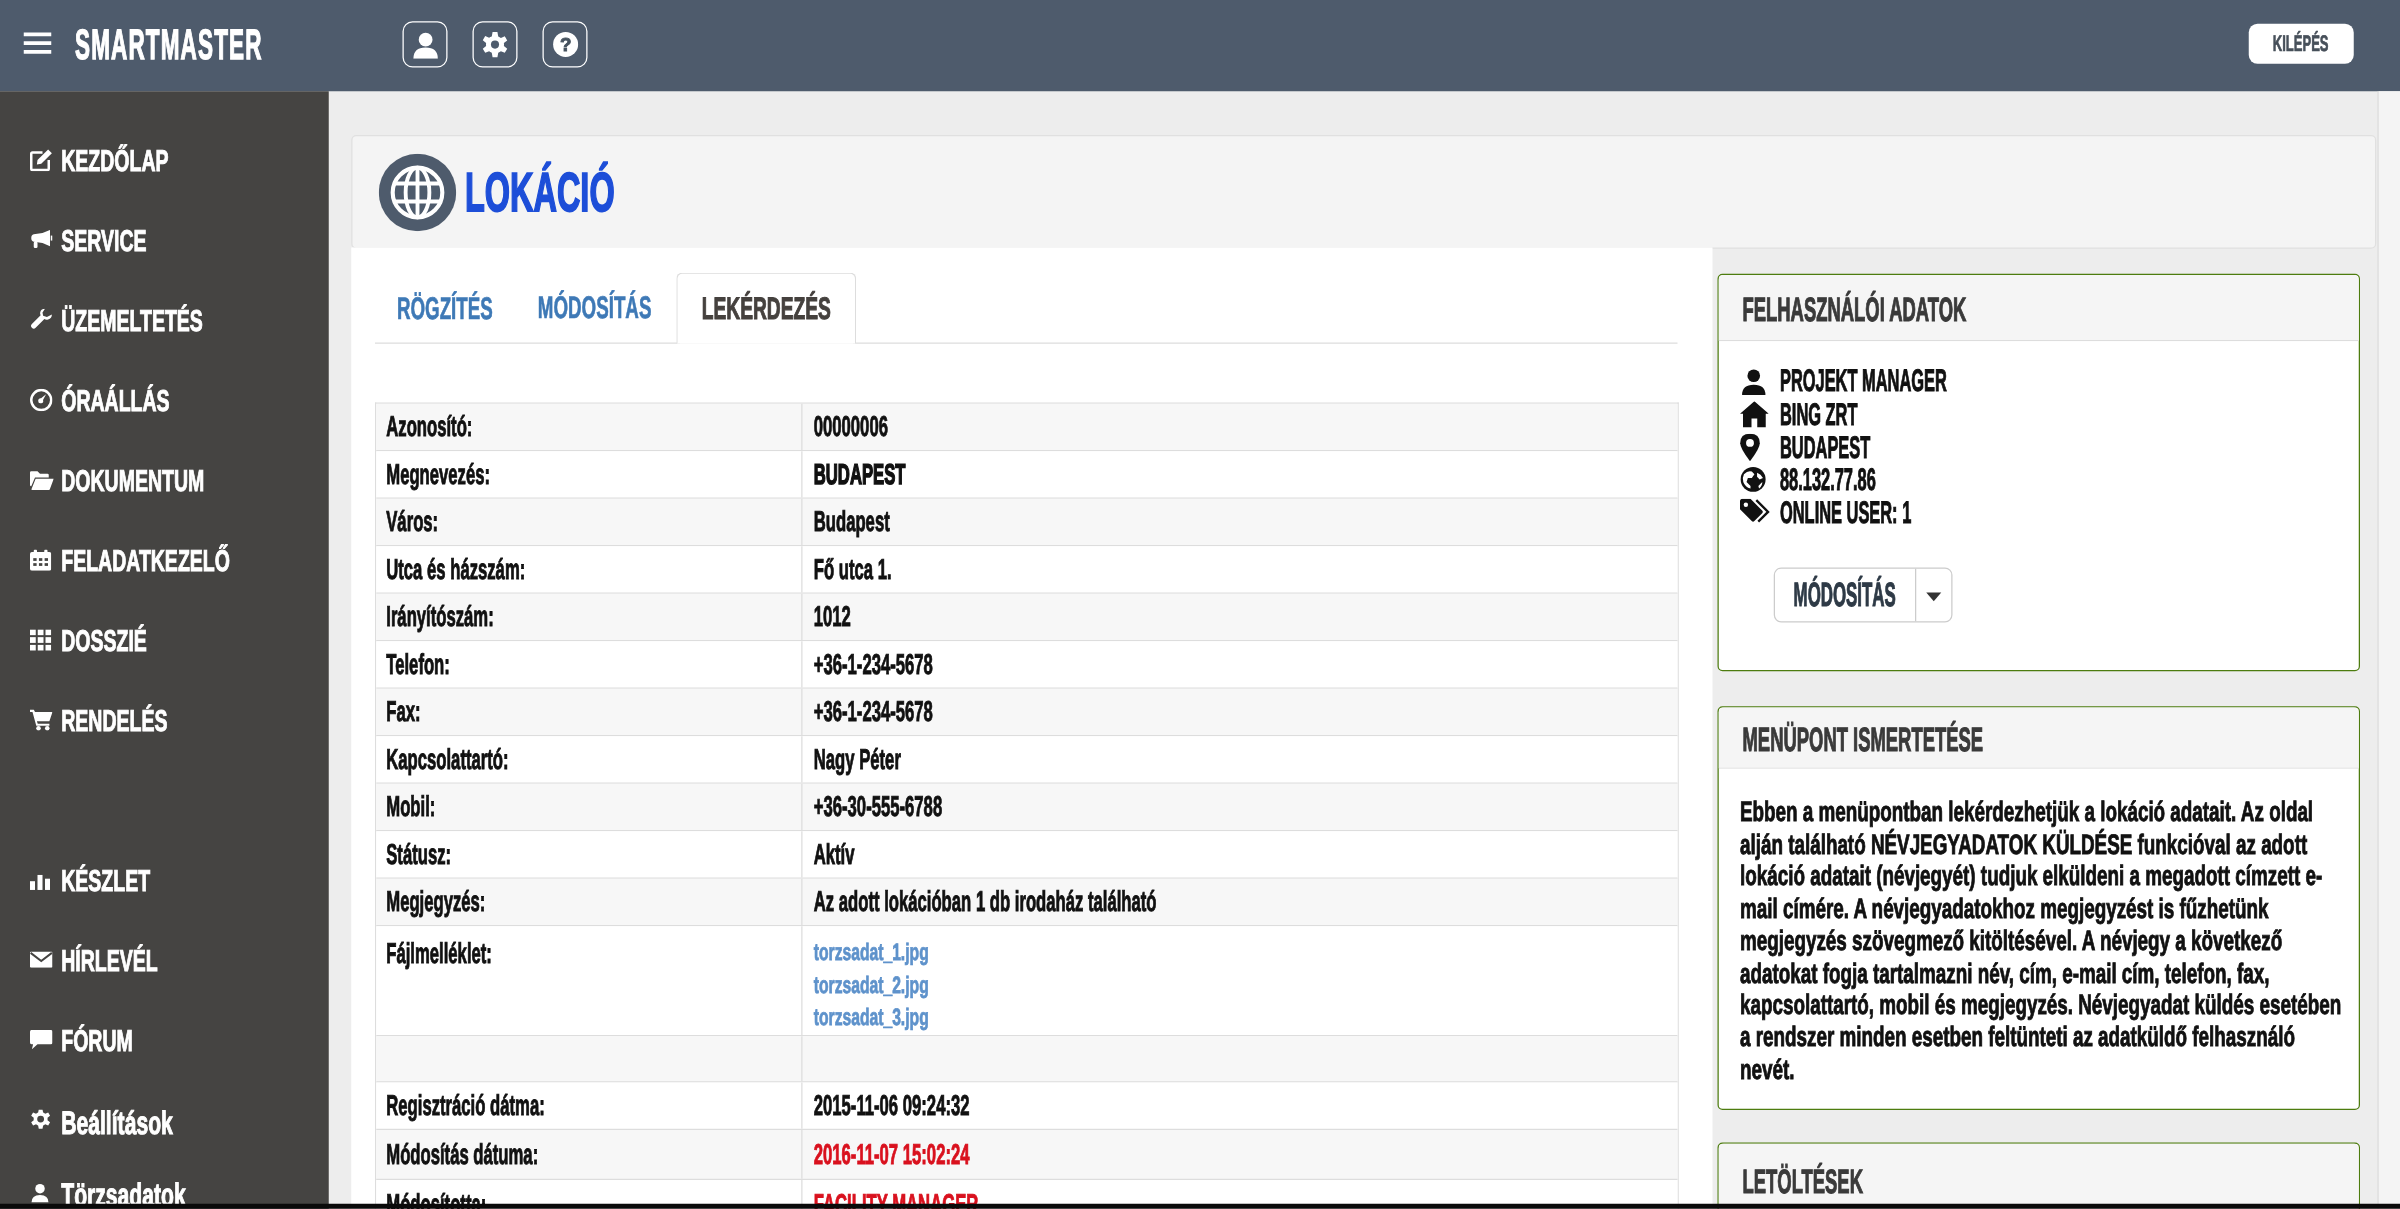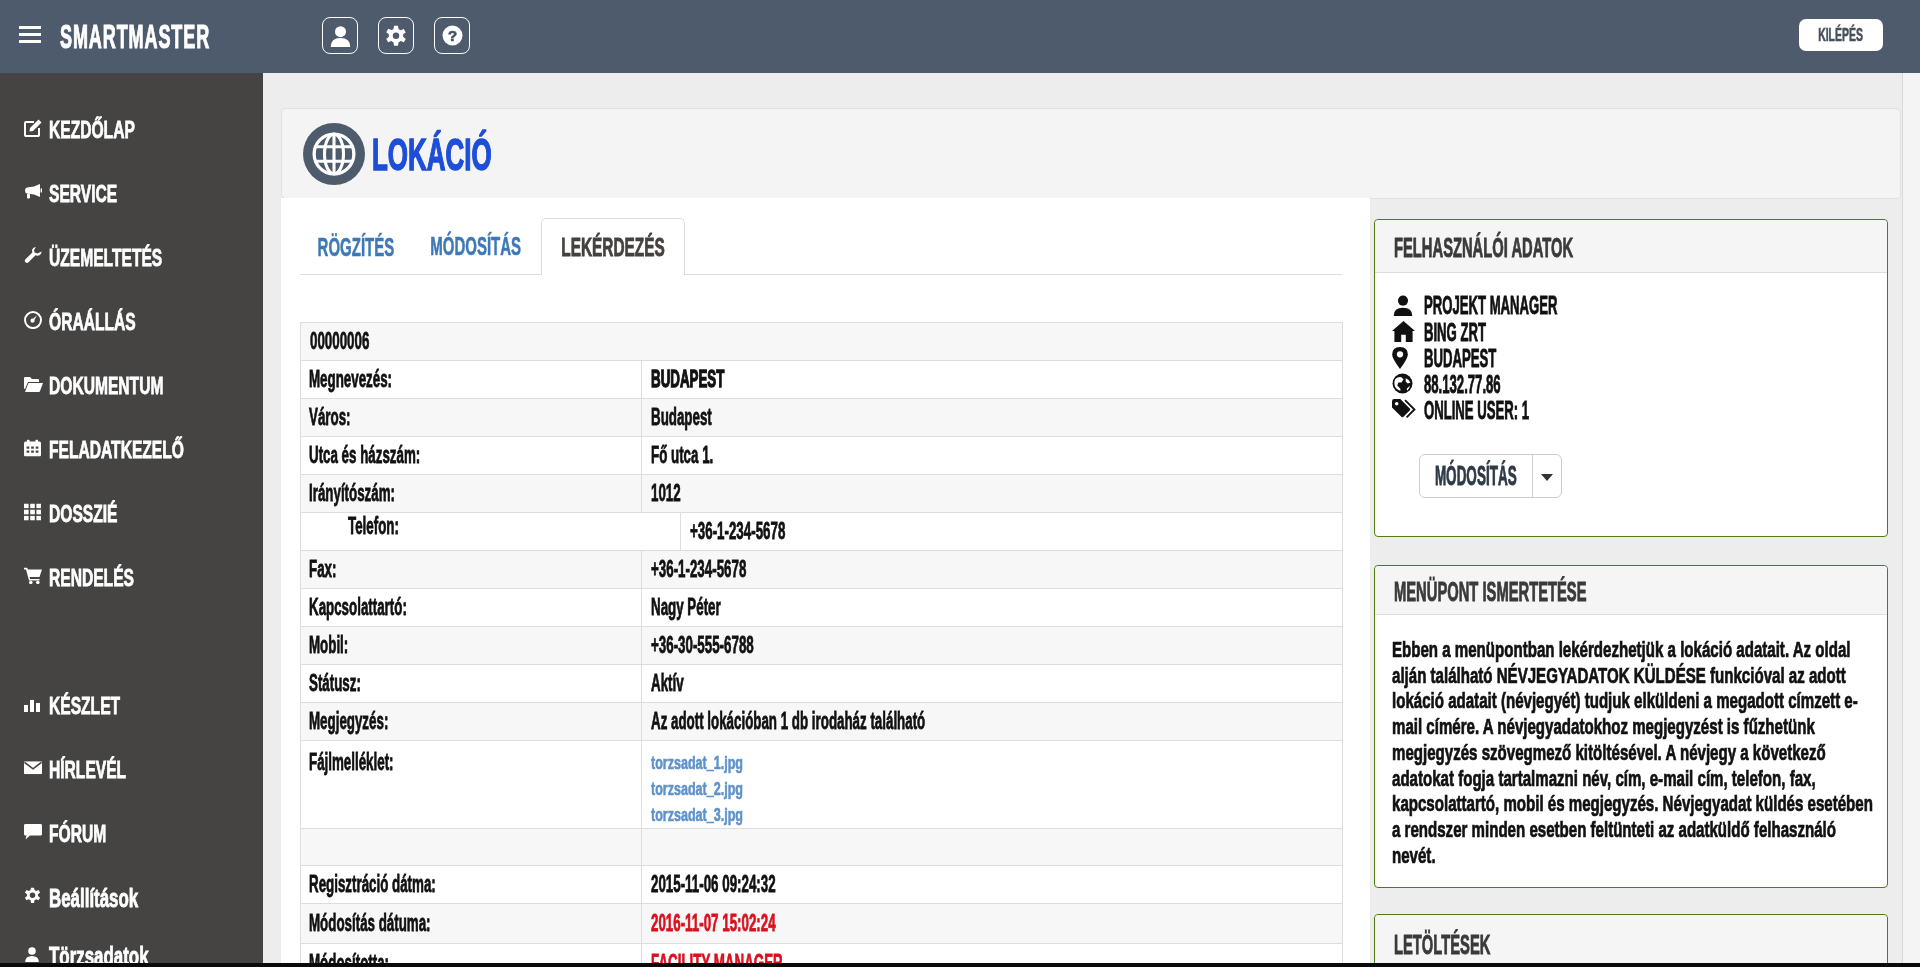--- a/index.html
+++ b/index.html
@@ -204,20 +204,23 @@
   </div>
 <div class="abs" style="left:433px;top:233px;width:86px;height:26px;display:flex;justify-content:center;align-items:center;color:#3E79B6">
     <span class="cc" style="font-size:25px;transform:scaleX(0.60);-webkit-text-stroke:0.022em currentColor">MÓDOSÍTÁS</span>
   </div>
 <div class="abs" id="activetab">
     <span class="cc" style="font-size:25px;transform:scaleX(0.615)">LEKÉRDEZÉS</span>
   </div>
 
 <div class="abs" id="tbl">
     <div class="row g" style="height:38px">
+      <div class="lc" style="align-items:center;">
+        <span class="c ft" style="transform:scaleX(0.58)">Azonosító:</span>
+      </div>
       <div class="vc" style="align-items:center">
         <span class="c ft" style="transform:scaleX(0.58);color:#111;font-weight:700">00000006</span>
       </div>
     </div>
     <div class="row w" style="height:38px">
       <div class="lc" style="align-items:center;">
         <span class="c ft" style="transform:scaleX(0.58)">Megnevezés:</span>
       </div>
       <div class="vc" style="align-items:center">
         <span class="c ft" style="transform:scaleX(0.58);color:#111;font-weight:900;-webkit-text-stroke:0.055em currentColor">BUDAPEST</span>
@@ -241,21 +244,21 @@
     </div>
     <div class="row g" style="height:38px">
       <div class="lc" style="align-items:center;">
         <span class="c ft" style="transform:scaleX(0.58)">Irányítószám:</span>
       </div>
       <div class="vc" style="align-items:center">
         <span class="c ft" style="transform:scaleX(0.58);color:#111;font-weight:700">1012</span>
       </div>
     </div>
     <div class="row w" style="height:38px">
-      <div class="lc" style="align-items:flex-start;margin-left:39px;">
+      <div class="lc" style="align-items:center;">
         <span class="c ft" style="transform:scaleX(0.58)">Telefon:</span>
       </div>
       <div class="vc" style="align-items:center">
         <span class="c ft" style="transform:scaleX(0.58);color:#111;font-weight:700">+36-1-234-5678</span>
       </div>
     </div>
     <div class="row g" style="height:38px">
       <div class="lc" style="align-items:center;">
         <span class="c ft" style="transform:scaleX(0.58)">Fax:</span>
       </div>

